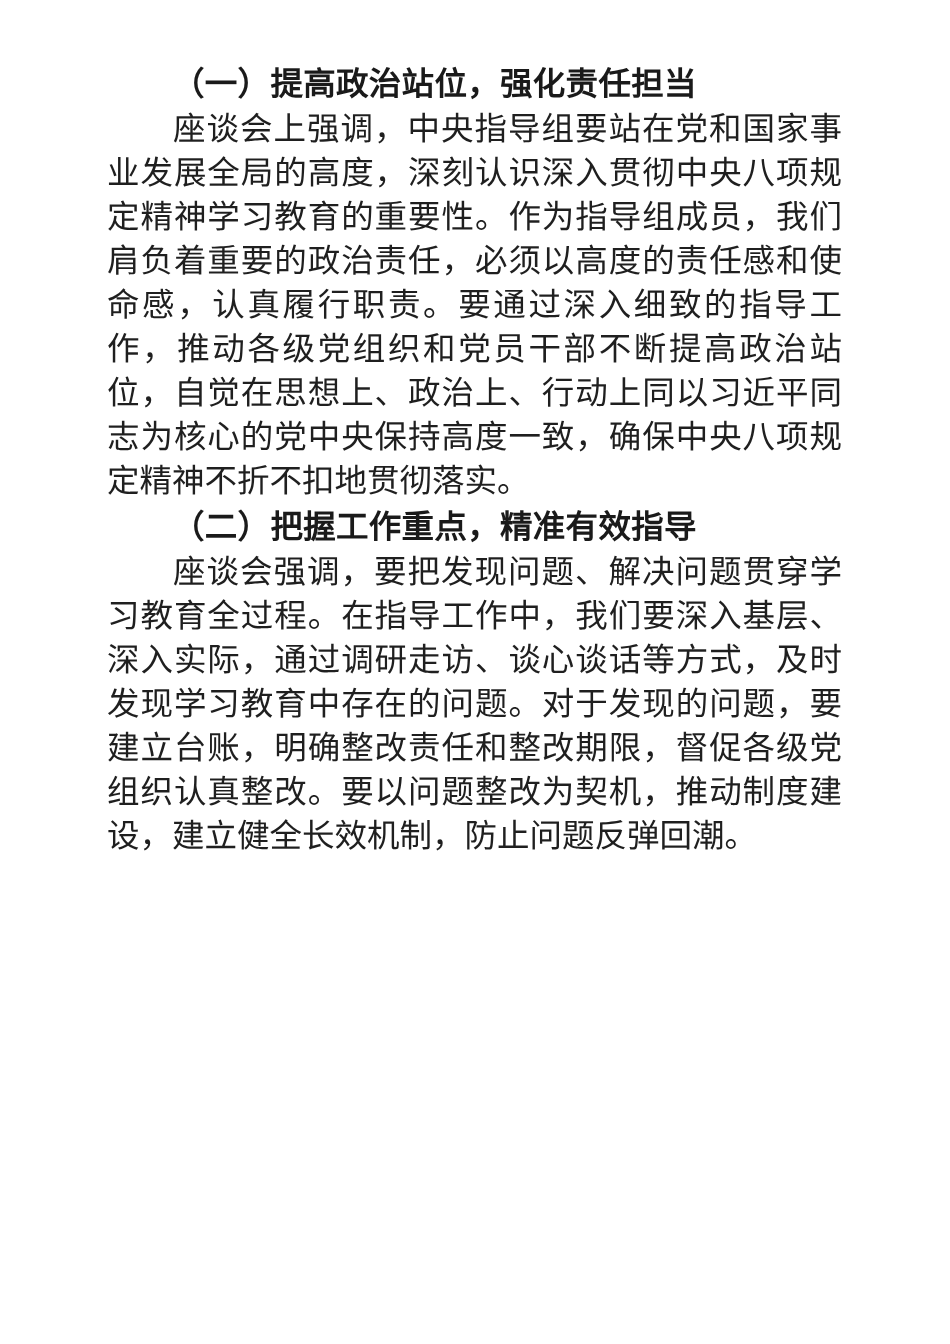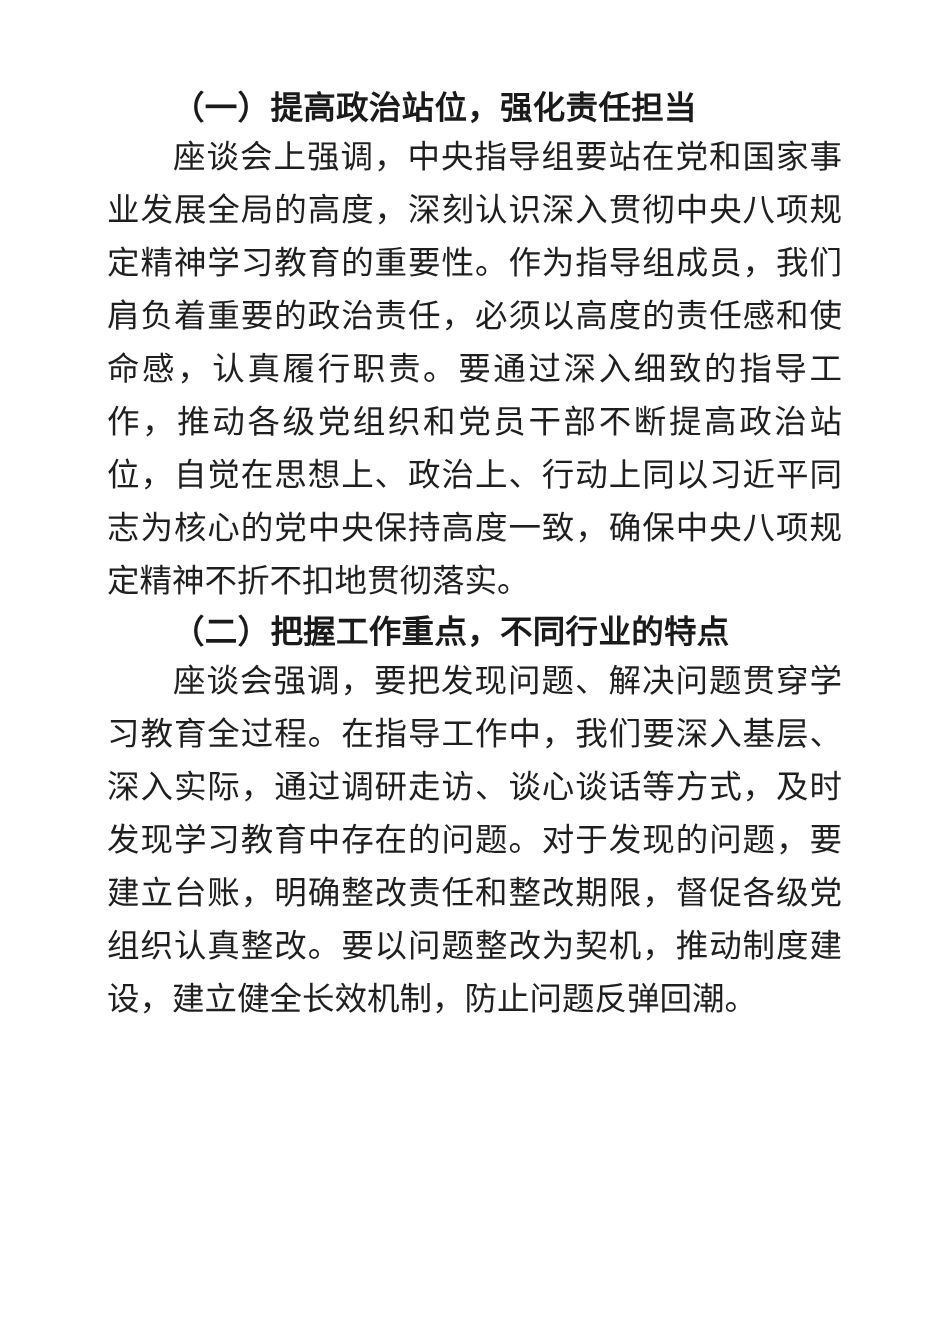--- a/index.html
+++ b/index.html
@@ -21,21 +21,21 @@
 
   .doc-body {
     position: absolute;
     left: 107px;
     top: 0;
     width: 735px;
   }
 
   
   .doc-body > .block:first-child {
-    margin-top: 84px;
+    margin-top: 60px;
   }
 
   .block {
     margin: 0;
     padding: 0;
   }
 
   .heading {
     font-family: "DejaVu Serif", "Liberation Serif", serif;
     font-weight: 700;
@@ -45,41 +45,41 @@
     text-indent: 65px;
     letter-spacing: 0.3px;
     margin: 0;
     white-space: nowrap;
   }
 
   .para {
     font-family: "DejaVu Serif", "Liberation Serif", serif;
     font-weight: 400;
     font-size: 32.5px;
-    line-height: 53px;
+    line-height: 44px;
     color: #1f1f1f;
     text-indent: 66px;
     text-align: justify;
     text-justify: inter-character;
     text-align-last: left;
     letter-spacing: 0px;
     margin: 0;
     word-break: break-all;
   }
 </style>
 </head>
 <body>
 
 <div class="page">
   <div class="doc-body">
 
     <h2 class="block heading">（一）提高政治站位，强化责任担当</h2>
 
     <p class="block para">座谈会上强调，中央指导组要站在党和国家事业发展全局的高度，深刻认识深入贯彻中央八项规定精神学习教育的重要性。作为指导组成员，我们肩负着重要的政治责任，必须以高度的责任感和使命感，认真履行职责。要通过深入细致的指导工作，推动各级党组织和党员干部不断提高政治站位，自觉在思想上、政治上、行动上同以习近平同志为核心的党中央保持高度一致，确保中央八项规定精神不折不扣地贯彻落实。</p>
 
-    <h2 class="block heading">（二）把握工作重点，不同行业的特点</h2>
+    <h2 class="block heading">（二）把握工作重点，精准有效指导</h2>
 
 
 
     <p class="block para">座谈会强调，要把发现问题、解决问题贯穿学习教育全过程。在指导工作中，我们要深入基层、深入实际，通过调研走访、谈心谈话等方式，及时发现学习教育中存在的问题。对于发现的问题，要建立台账，明确整改责任和整改期限，督促各级党组织认真整改。要以问题整改为契机，推动制度建设，建立健全长效机制，防止问题反弹回潮。</p>
 
   </div>
 </div>
 
 </body></html>

